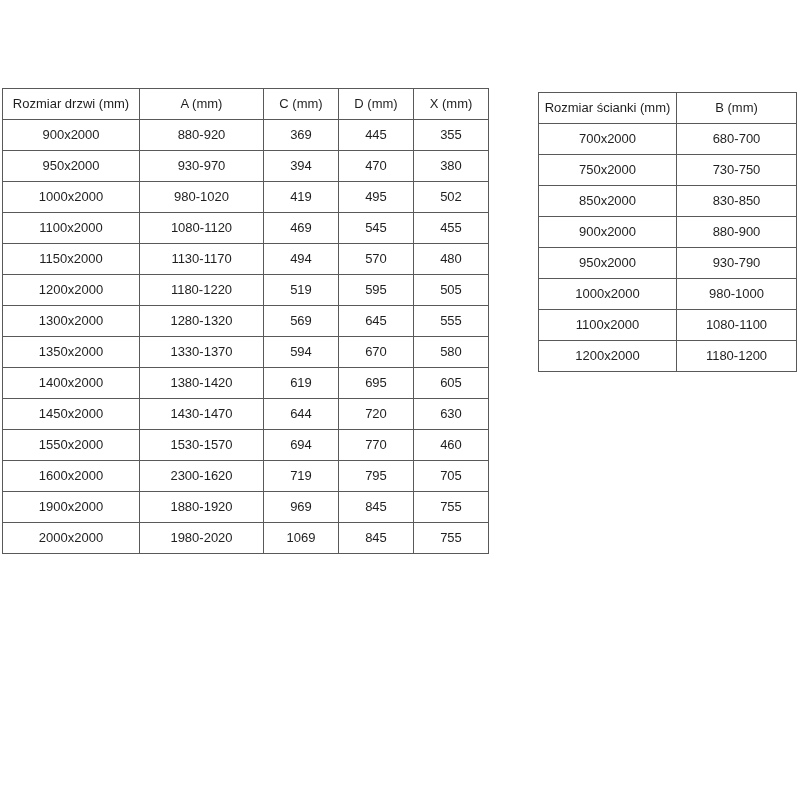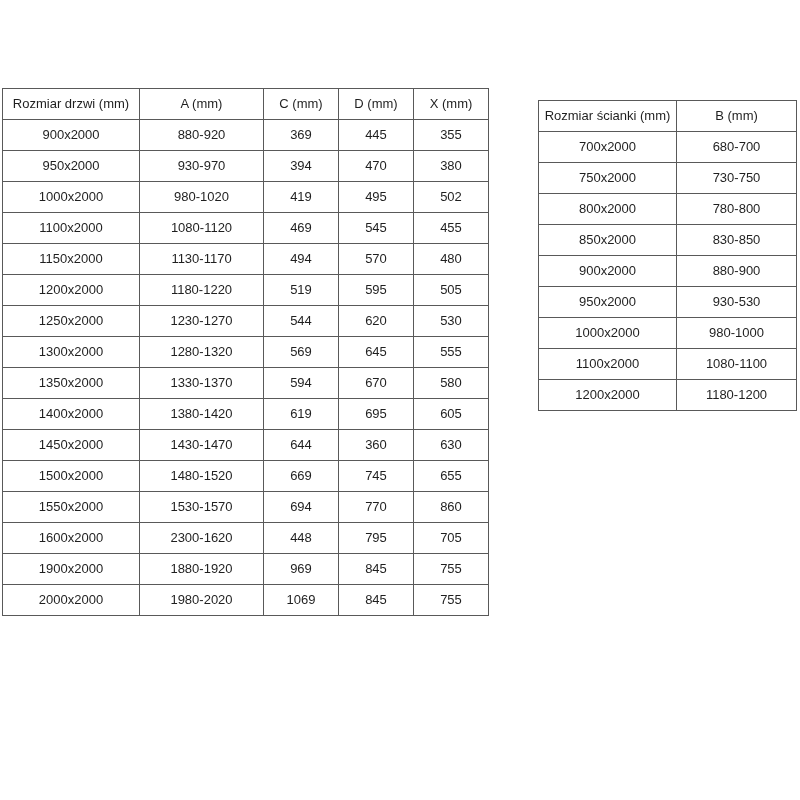--- a/index.html
+++ b/index.html
@@ -29,21 +29,21 @@
     font-size:13px;
     padding:0 2px;
     height:31px;
     line-height:1.1;
     color:var(--text-color);
     overflow:hidden;
     white-space:nowrap;
   }
   table.spec th{font-weight:normal;}
   #door-table{left:2px;top:88px;width:486px;}
-  #wall-table{left:538px;top:100px;width:258px;}
+  #wall-table{left:538px;top:92px;width:258px;}
 </style>
 </head>
 <body>
 
 <div class="page">
 
   <table class="spec" id="door-table">
     <colgroup>
       <col style="width:137px">
       <col style="width:124px">
@@ -97,27 +97,20 @@
           <td>480</td>
         </tr>
         <tr>
           <td>1200x2000</td>
           <td>1180-1220</td>
           <td>519</td>
           <td>595</td>
           <td>505</td>
         </tr>
         <tr>
-          <td>1250x2000</td>
-          <td>1230-1270</td>
-          <td>544</td>
-          <td>620</td>
-          <td>530</td>
-        </tr>
-        <tr>
           <td>1300x2000</td>
           <td>1280-1320</td>
           <td>569</td>
           <td>645</td>
           <td>555</td>
         </tr>
         <tr>
           <td>1350x2000</td>
           <td>1330-1370</td>
           <td>594</td>
@@ -128,41 +121,34 @@
           <td>1400x2000</td>
           <td>1380-1420</td>
           <td>619</td>
           <td>695</td>
           <td>605</td>
         </tr>
         <tr>
           <td>1450x2000</td>
           <td>1430-1470</td>
           <td>644</td>
-          <td>360</td>
+          <td>720</td>
           <td>630</td>
-        </tr>
-        <tr>
-          <td>1500x2000</td>
-          <td>1480-1520</td>
-          <td>669</td>
-          <td>745</td>
-          <td>655</td>
         </tr>
         <tr>
           <td>1550x2000</td>
           <td>1530-1570</td>
           <td>694</td>
           <td>770</td>
-          <td>860</td>
+          <td>460</td>
         </tr>
         <tr>
           <td>1600x2000</td>
           <td>2300-1620</td>
-          <td>448</td>
+          <td>719</td>
           <td>795</td>
           <td>705</td>
         </tr>
         <tr>
           <td>1900x2000</td>
           <td>1880-1920</td>
           <td>969</td>
           <td>845</td>
           <td>755</td>
         </tr>
@@ -190,34 +176,30 @@
     <tbody>
         <tr>
           <td>700x2000</td>
           <td>680-700</td>
         </tr>
         <tr>
           <td>750x2000</td>
           <td>730-750</td>
         </tr>
         <tr>
-          <td>800x2000</td>
-          <td>780-800</td>
-        </tr>
-        <tr>
           <td>850x2000</td>
           <td>830-850</td>
         </tr>
         <tr>
           <td>900x2000</td>
           <td>880-900</td>
         </tr>
         <tr>
           <td>950x2000</td>
-          <td>930-530</td>
+          <td>930-790</td>
         </tr>
         <tr>
           <td>1000x2000</td>
           <td>980-1000</td>
         </tr>
         <tr>
           <td>1100x2000</td>
           <td>1080-1100</td>
         </tr>
         <tr>

